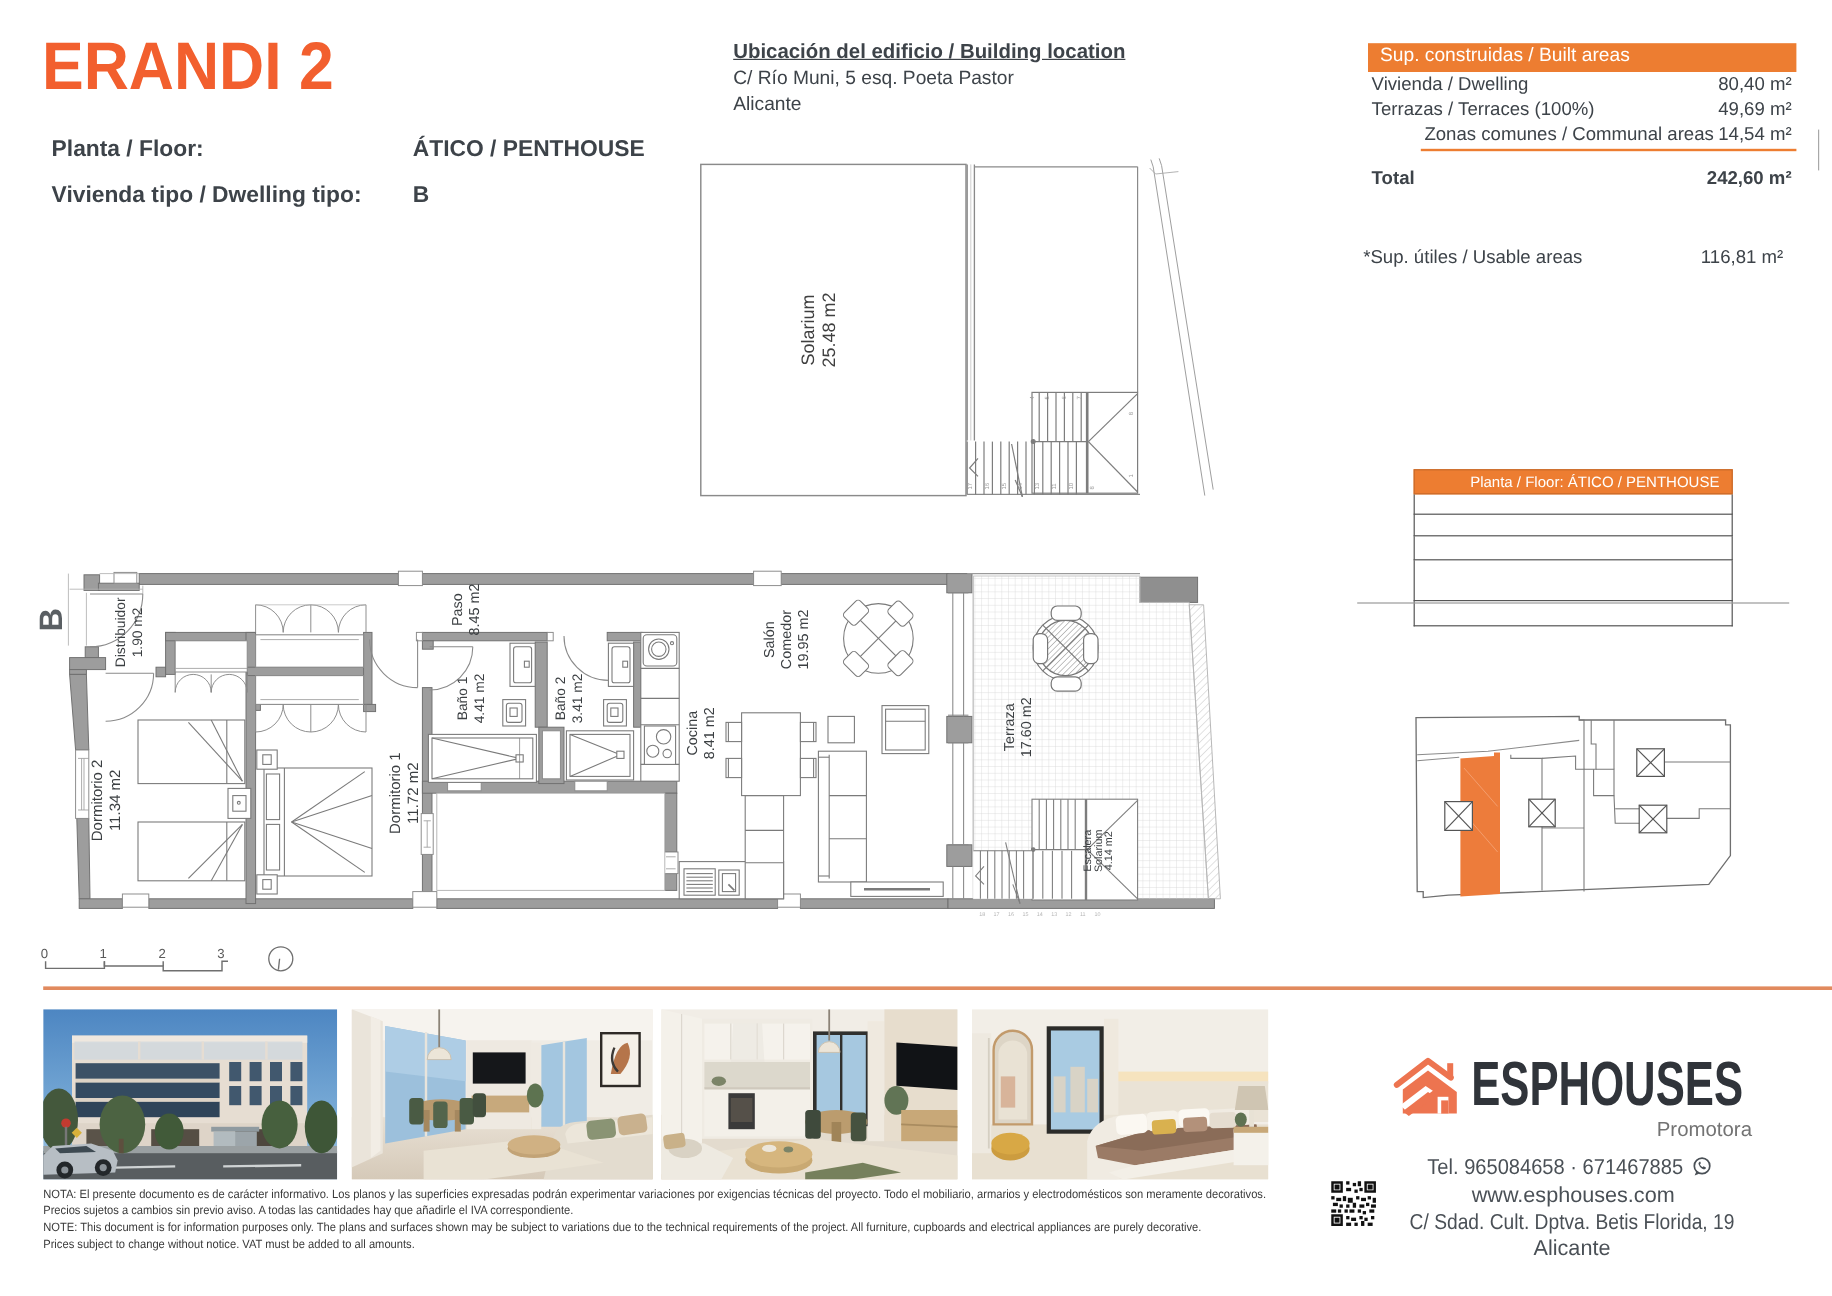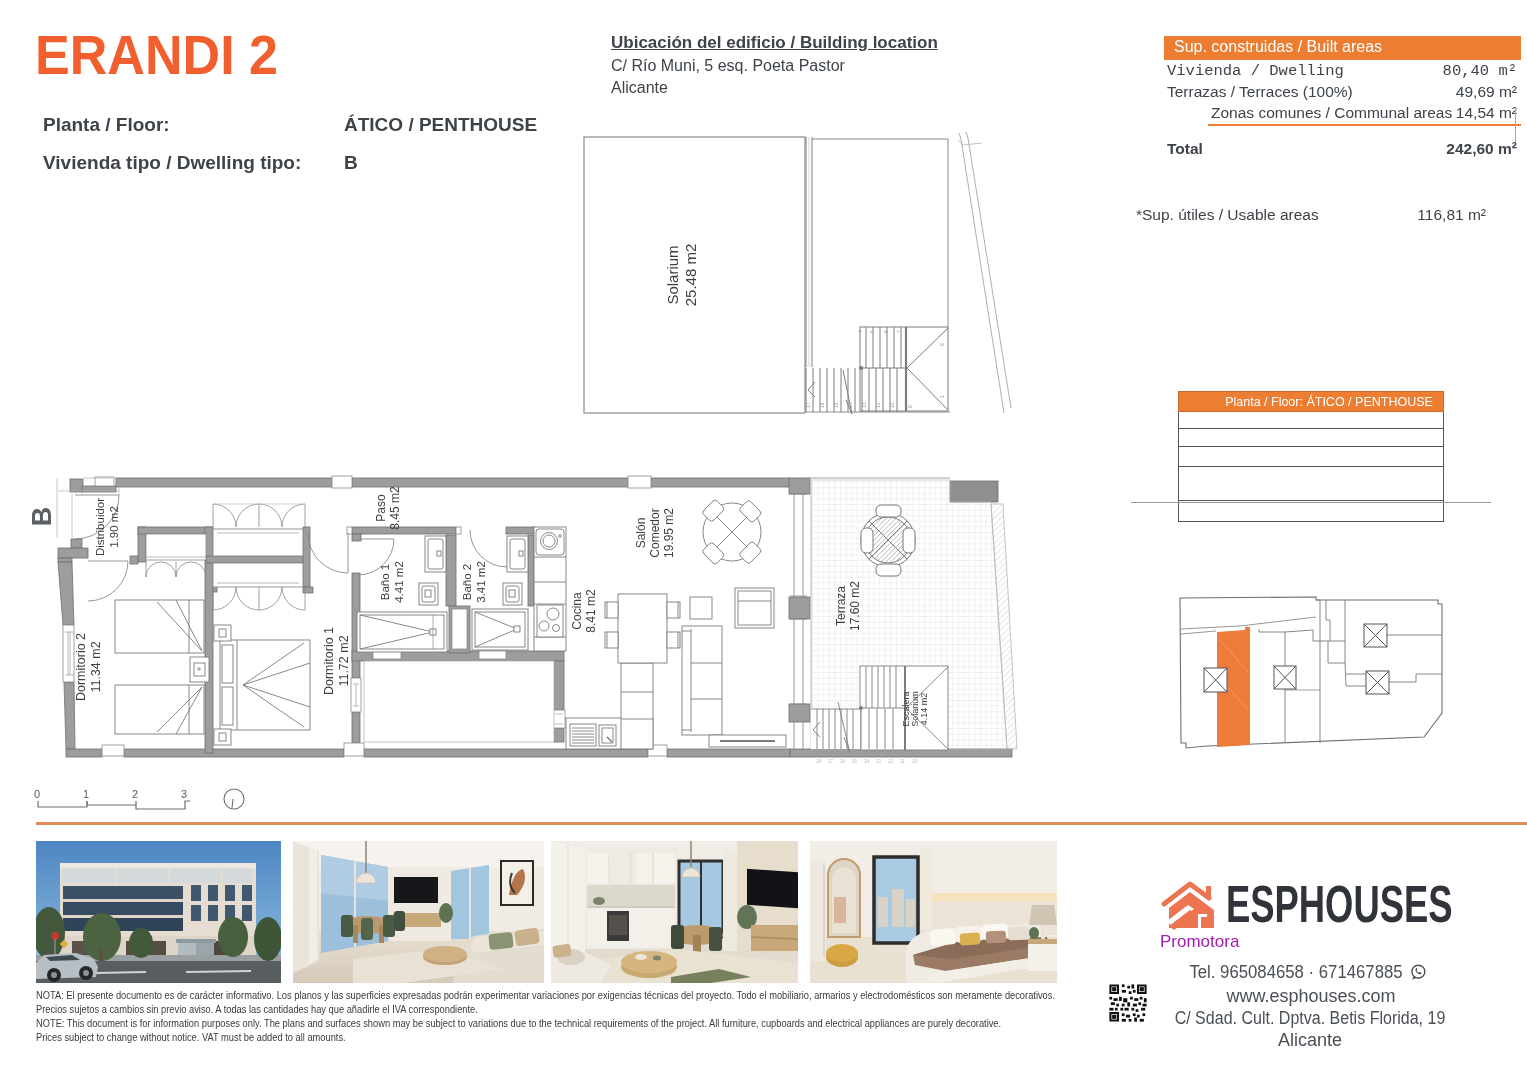--- a/index.html
+++ b/index.html
@@ -22,25 +22,25 @@
 <div class="abs dk" style="left:43px;top:152px;font-size:19px;font-weight:bold;">Vivienda tipo / Dwelling tipo:</div>
 
 <div class="abs dk" style="left:344px;top:152px;font-size:19px;font-weight:bold;">B</div>
 
 <div class="abs dk" style="left:611px;top:33px;font-size:17px;font-weight:bold;text-decoration:underline;">Ubicación del edificio / Building location</div>
 
 <div class="abs dk" style="left:611px;top:57px;font-size:16px;">C/ Río Muni, 5 esq. Poeta Pastor</div>
 
 <div class="abs dk" style="left:611px;top:79px;font-size:16px;">Alicante</div>
 
-<div class="abs" style="left:1164px;top:36px;width:357px;">
+<div class="abs" style="left:1140px;top:36px;width:357px;">
 
   <div style="background:#ed7d31;color:#fff;font-size:16px;padding:2px 0 3px 10px;height:24px;">Sup. construidas / Built areas</div>
 
-  <div class="dk" style="font-size:15.5px;padding:2px 0 1px 3px;position:relative;font-family:Liberation Mono, monospace;">Vivienda / Dwelling<span style="position:absolute;right:4px;">80,40 m²</span></div>
+  <div class="dk" style="font-size:15.5px;padding:2px 0 1px 3px;position:relative;">Vivienda / Dwelling<span style="position:absolute;right:4px;">80,40 m²</span></div>
 
   <div class="dk" style="font-size:15.5px;padding:2px 0 1px 3px;position:relative;">Terrazas / Terraces (100%)<span style="position:absolute;right:4px;">49,69 m²</span></div>
 
   <div class="dk" style="font-size:15.5px;padding:2px 0 2px 3px;border-bottom:2px solid #ed7d31;position:relative;margin-left:44px;">Zonas comunes / Communal areas<span style="position:absolute;right:4px;">14,54 m²</span></div>
 
   <div class="dk" style="font-size:15.5px;font-weight:bold;padding:14px 0 1px 3px;position:relative;">Total<span style="position:absolute;right:4px;">242,60 m²</span></div>
 </div>
 
 <div class="abs dk" style="left:1136px;top:206px;width:354px;font-size:15.5px;position:absolute;">*Sup. útiles / Usable areas<span style="position:absolute;right:4px;text-align:right;">116,81 m²</span></div>
 
@@ -968,21 +968,21 @@
   <rect x="46" y="8" width="5" height="12" fill="#ed7450"></rect>
   <path d="M9,30 L30,14 L54,32 L54,50 L9,50 Z" fill="#ed7450"></path>
   <path d="M7,43 L28,27 L34,31 L12,48 Z" fill="#fff"></path>
   <path d="M9,48 L30,32 L36,36 L14,52 Z" fill="#ed7450"></path>
   <rect x="38" y="36" width="9" height="14" fill="#fff"></rect>
   <rect x="41" y="39" width="6" height="11" fill="#ed7450"></rect>
 </svg>
 
 <div class="abs" style="left:1226px;top:874px;font-size:52px;font-weight:bold;color:#30343a;transform:scaleX(0.70);transform-origin:left;white-space:nowrap;">ESPHOUSES</div>
 
-<div class="abs" style="left:1160px;top:932px;width:300px;text-align:left;font-size:17px;color:#a21caf;">Promotora</div>
+<div class="abs" style="left:1160px;top:932px;width:300px;text-align:right;font-size:17px;color:#737373;">Promotora</div>
 
 <div class="abs" style="left:1011px;top:962px;width:570px;text-align:center;font-size:18px;color:#4a5056;transform:scaleX(0.93);">Tel. 965084658 · 671467885</div>
 
 <svg class="abs" style="left:1409px;top:963px;" width="18" height="18" viewBox="0 0 24 24">
   <circle cx="12.5" cy="11.5" r="8.6" fill="none" stroke="#4a5056" stroke-width="1.9"></circle>
   <path d="M6.2 17.5 L4.3 22 L9.2 20.3 Z" fill="#4a5056"></path>
   <path d="M9.3 7.3 Q8.2 7.9 8.7 9.5 Q9.6 12.4 12.3 14.2 Q14.2 15.4 15.6 15.1 Q16.9 14.7 16.7 13.5 Q16.6 12.9 15.9 12.6 L14.4 12 Q13.8 11.8 13.4 12.3 Q13 12.9 12.4 12.5 Q10.8 11.4 10.3 10 Q10.1 9.4 10.7 9.1 Q11.3 8.8 11.1 8.2 L10.6 6.9 Q10.2 5.8 9.3 7.3" fill="#4a5056"></path>
 </svg>
 
 <div class="abs" style="left:1026px;top:986px;width:570px;text-align:center;font-size:18px;color:#4a5056;">www.esphouses.com</div>

